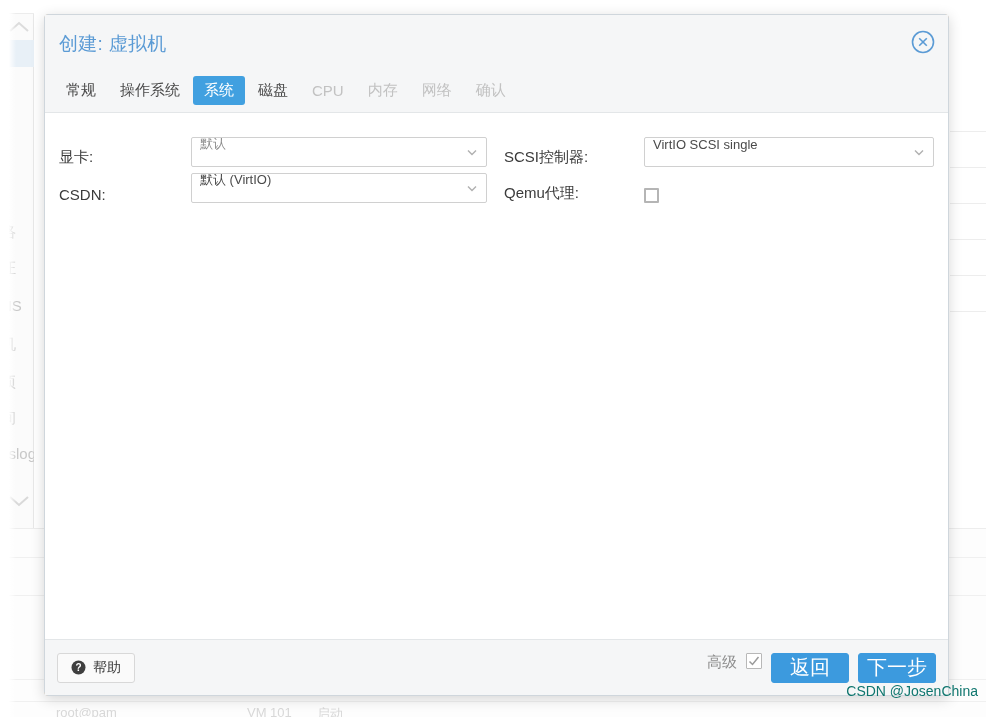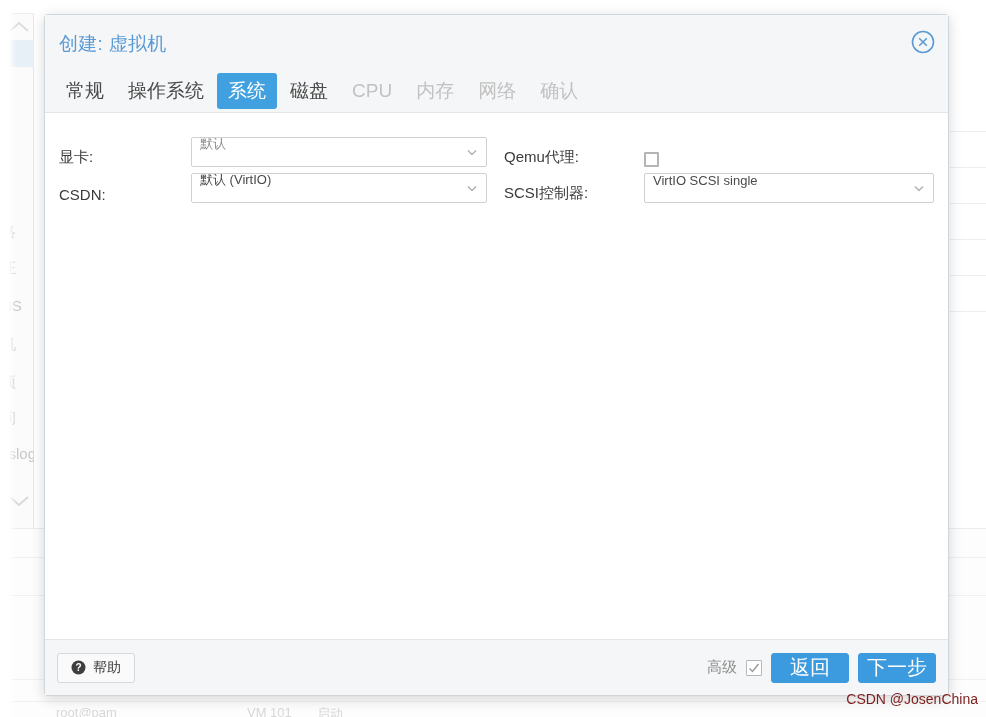--- a/index.html
+++ b/index.html
@@ -94,21 +94,21 @@
   .tabbar {
     height: 44px;
     background: #f5f6f7;
     border-bottom: 1px solid #e3e6e8;
     display: flex; align-items: center;
     padding-left: 10px;
     flex: 0 0 auto;
     gap: 2px;
   }
   .tab {
-    font-size: 19px;
+    font-size: 15px;
     color: #4b4b4b;
     padding: 5px 11px;
     border-radius: 3px;
     cursor: pointer;
     white-space: nowrap;
     text-align: center;
   }
   .tab.disabled { color: #c2c2c2; cursor: default; }
   .tab.active { background: #41a0e0; color: #ffffff; }
 
@@ -186,21 +186,21 @@
     height: 30px; padding: 0 13px;
     background: #fafafa;
     border: 1px solid #d8d8d8;
     border-radius: 3px;
     font-size: 14px; color: #3b3b3b;
     cursor: pointer;
   }
   .help-icon { width: 15px; height: 15px; display:block; }
   .footer-right {
     margin-left: auto;
-    display: flex; align-items: center; gap: 9px;
+    display: flex; gap: 9px;
   }
   .adv-label { font-size: 15px; color: #8c8c8c; }
   .adv-chk {
     width: 16px; height: 16px; border: 1px solid #b8b8b8;
     background: #fff; border-radius: 1px;
     display: flex; align-items: center; justify-content: center;
     cursor: pointer;
   }
   .adv-chk svg { display:block; }
   .btn-blue {
@@ -209,23 +209,23 @@
     border: 1px solid #3c9ade;
     border-radius: 3px;
     color: #ffffff;
     font-size: 20px;
     cursor: pointer;
     font-family: "Liberation Sans", sans-serif;
   }
 
   .watermark {
     position: absolute;
-    right: 8px; bottom: 10px;
+    right: 8px; bottom: 18px;
     font-size: 14px;
-    color: #7f1d1d;
+    color: #0f766e;
     white-space: nowrap;
   }
 </style>
 </head>
 <body>
 
 <div id="root">
 
   <div class="bg-layer">
 
@@ -327,36 +327,36 @@
                   </svg>
               </span>
             </div>
           </div>
 
         </div>
 
         <div class="col right">
 
           <div class="frow">
-            <div class="flabel right-col">Qemu代理:</div>
-            <span class="chk"></span>
-          </div>
-
-          <div class="frow">
             <div class="flabel right-col">SCSI控制器:</div>
             <div class="sel">
               <span>VirtIO SCSI single</span>
               <span class="caret">
                 <svg viewBox="0 0 14 14" width="14" height="14">
                     <polyline points="3,5.5 7,9.5 11,5.5" fill="none" stroke="currentColor" stroke-width="1.4"></polyline>
                   </svg>
               </span>
             </div>
           </div>
 
+          <div class="frow">
+            <div class="flabel right-col">Qemu代理:</div>
+            <span class="chk"></span>
+          </div>
+
           <div class="spacer-row"></div>
 
 
         </div>
 
       </div>
     </div>
 
     <div class="modal-footer">
       <div class="help-btn">

